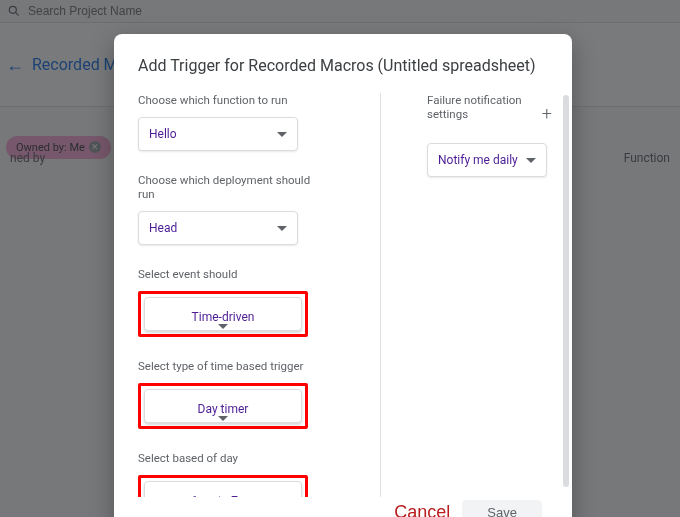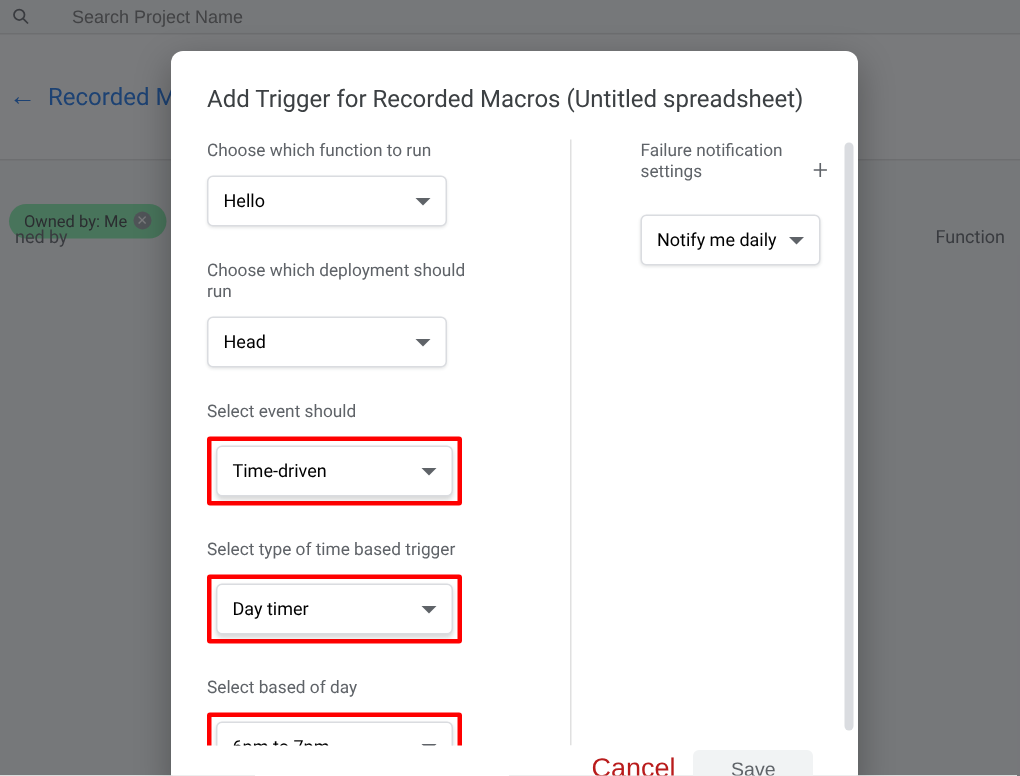--- a/index.html
+++ b/index.html
@@ -10,35 +10,35 @@
   .bg {
     position: absolute; inset: 0; background: #f8f9fa;
   }
   .bg-top {
     height: 22px; display: flex; align-items: center; padding-left: 6px;
   }
   .bg-search-icon { width: 16px; height: 16px; display:inline-flex; align-items:center; justify-content:center; color:#5f6368; }
   .bg-search-icon svg { width: 14px; height: 14px; }
   .bg-search-input {
     border: none; background: transparent; font-size: 12px; color: #0f766e;
-    padding-left: 6px; width: 160px; outline: none; text-align: center;
+    padding-left: 6px; width: 160px; outline: none;
   }
 
   .bg-titlebar {
     height: 85px; background: #fff; border-top: 1px solid #e0e0e0; border-bottom: 1px solid #e0e0e0;
     display: flex; align-items: center; padding-left: 6px;
   }
   .bg-back-arrow { color: #1a73e8; font-size: 18px; margin-right: 8px; }
   .bg-title { color: #1a73e8; font-size: 16px; }
 
   .bg-filterbar {
     height: 36px; display: flex; align-items: center; padding-left: 6px; gap: 10px;
   }
   .chip {
-    background: #86efac; border-radius: 14px; font-size: 11px; color:#3c4043;
+    background: #f9a8d4; border-radius: 14px; font-size: 11px; color:#3c4043;
     padding: 5px 10px; display: inline-flex; align-items: center; gap:4px;margin-top:44px;
   }
   .chip .x { background:#9aa0a6; color:#fff; border-radius:50%; width:12px; height:12px; display:inline-flex; align-items:center; justify-content:center; font-size:9px; }
 
   .bg-headers {
     height: 30px; display:flex; align-items:center; font-size: 12px; color:#5f6368;
     padding: 0 10px; justify-content: space-between;
   }
   .bg-header-left { }
   .bg-header-right { }
@@ -66,30 +66,30 @@
   .col-right { flex: 1; padding-left: 4px; }
 
   .field-label {
     font-size: 11.5px; color:#5f6368; margin-bottom: 10px; display:block;
   }
   .field-group { margin-bottom: 22px; }
 
   .select {
     width: 160px; height: 34px; border:1px solid #dadce0; border-radius:4px;
     display:flex; align-items:center; justify-content:space-between;
-    padding: 12px 10px; font-size: 12px; color:#000000; background:#fff;
+    padding: 12px 10px; font-size: 12px; color:#4c1d95; background:#fff;
     box-shadow: 0 1px 2px rgba(60,64,67,0.12);
   }
   .select.small { width: 120px; }
   .caret { width:0; height:0; border-left:5px solid transparent; border-right:5px solid transparent; border-top:5px solid #5f6368; }
 
   .highlight {
     border: 3px solid #ff0000; padding: 3px; width: 170px; border-radius:2px;
   }
-  .highlight .select { width: 100%; box-shadow: 0 2px 3px rgba(60,64,67,0.2); }
+  .highlight .select { width: 100%; box-shadow: 0 2px 3px rgba(60,64,67,0.2); flex-direction: column; }
 
   .right-head { display:flex; align-items:center; justify-content: space-between; margin-bottom: 10px; }
   .right-head .plus { font-size: 18px; color:#5f6368; font-weight: 300; cursor: pointer; }
 
   .ghost-scrollbar {
     position:absolute; right:3px; top:10px; bottom:10px; width:6px;
     background:#dadce0; border-radius:3px;
   }
 
   .modal-footer {

